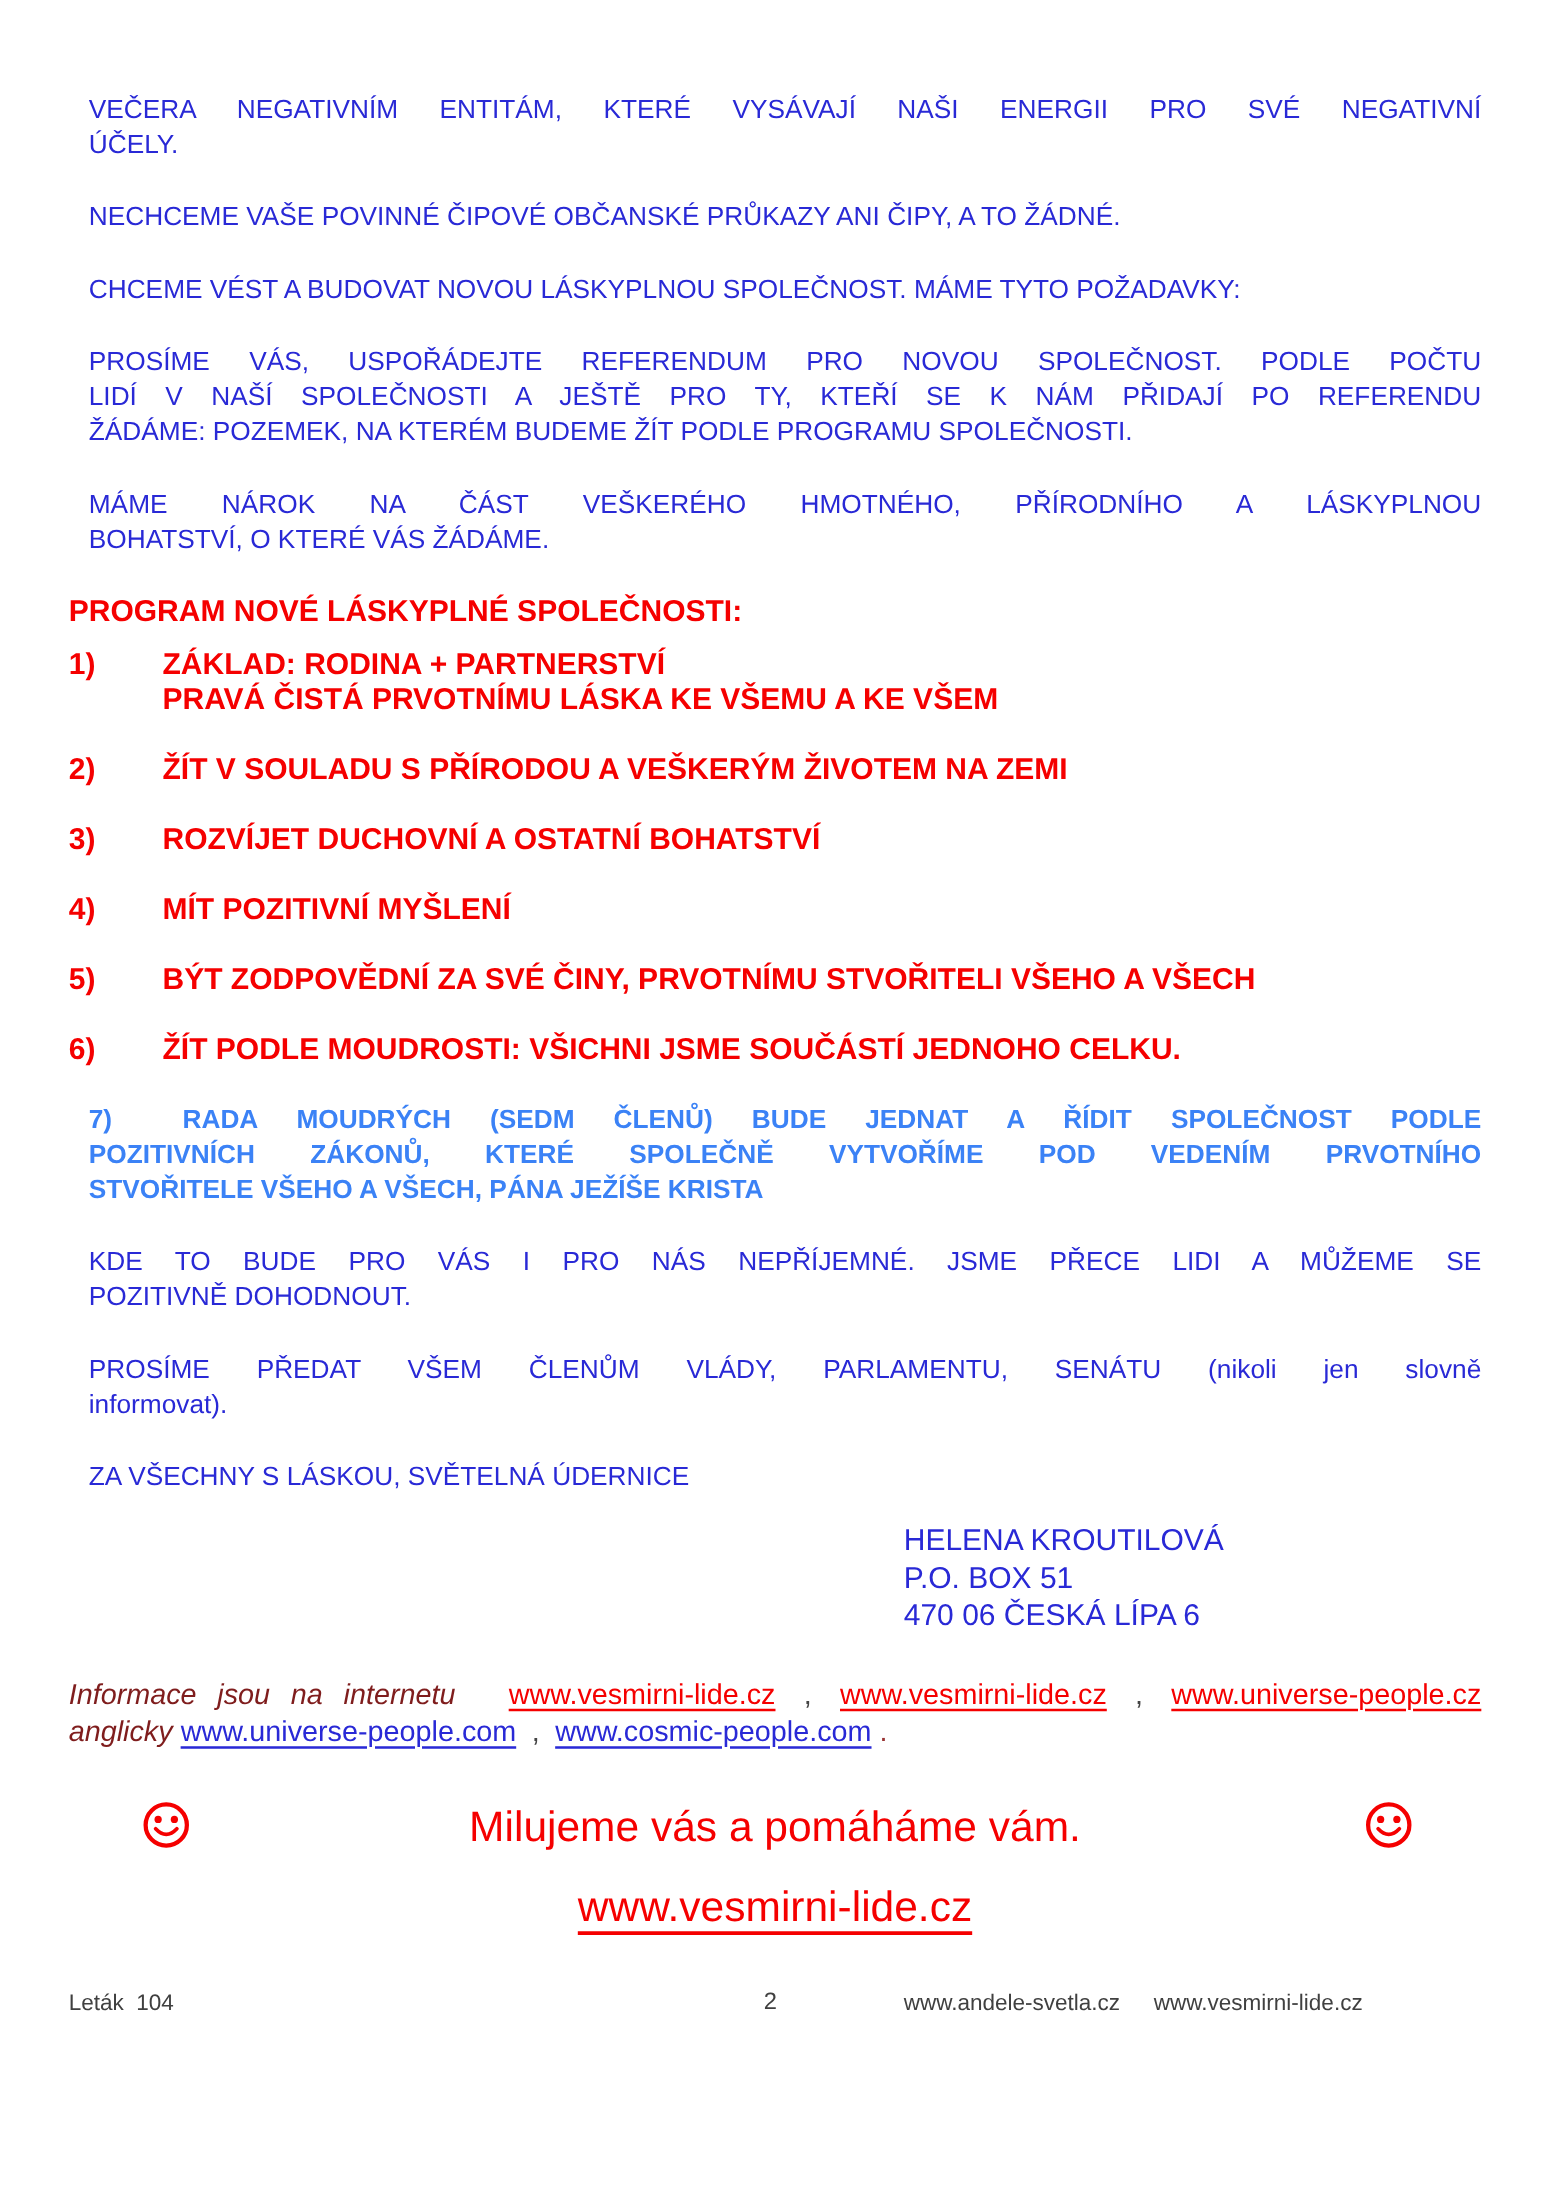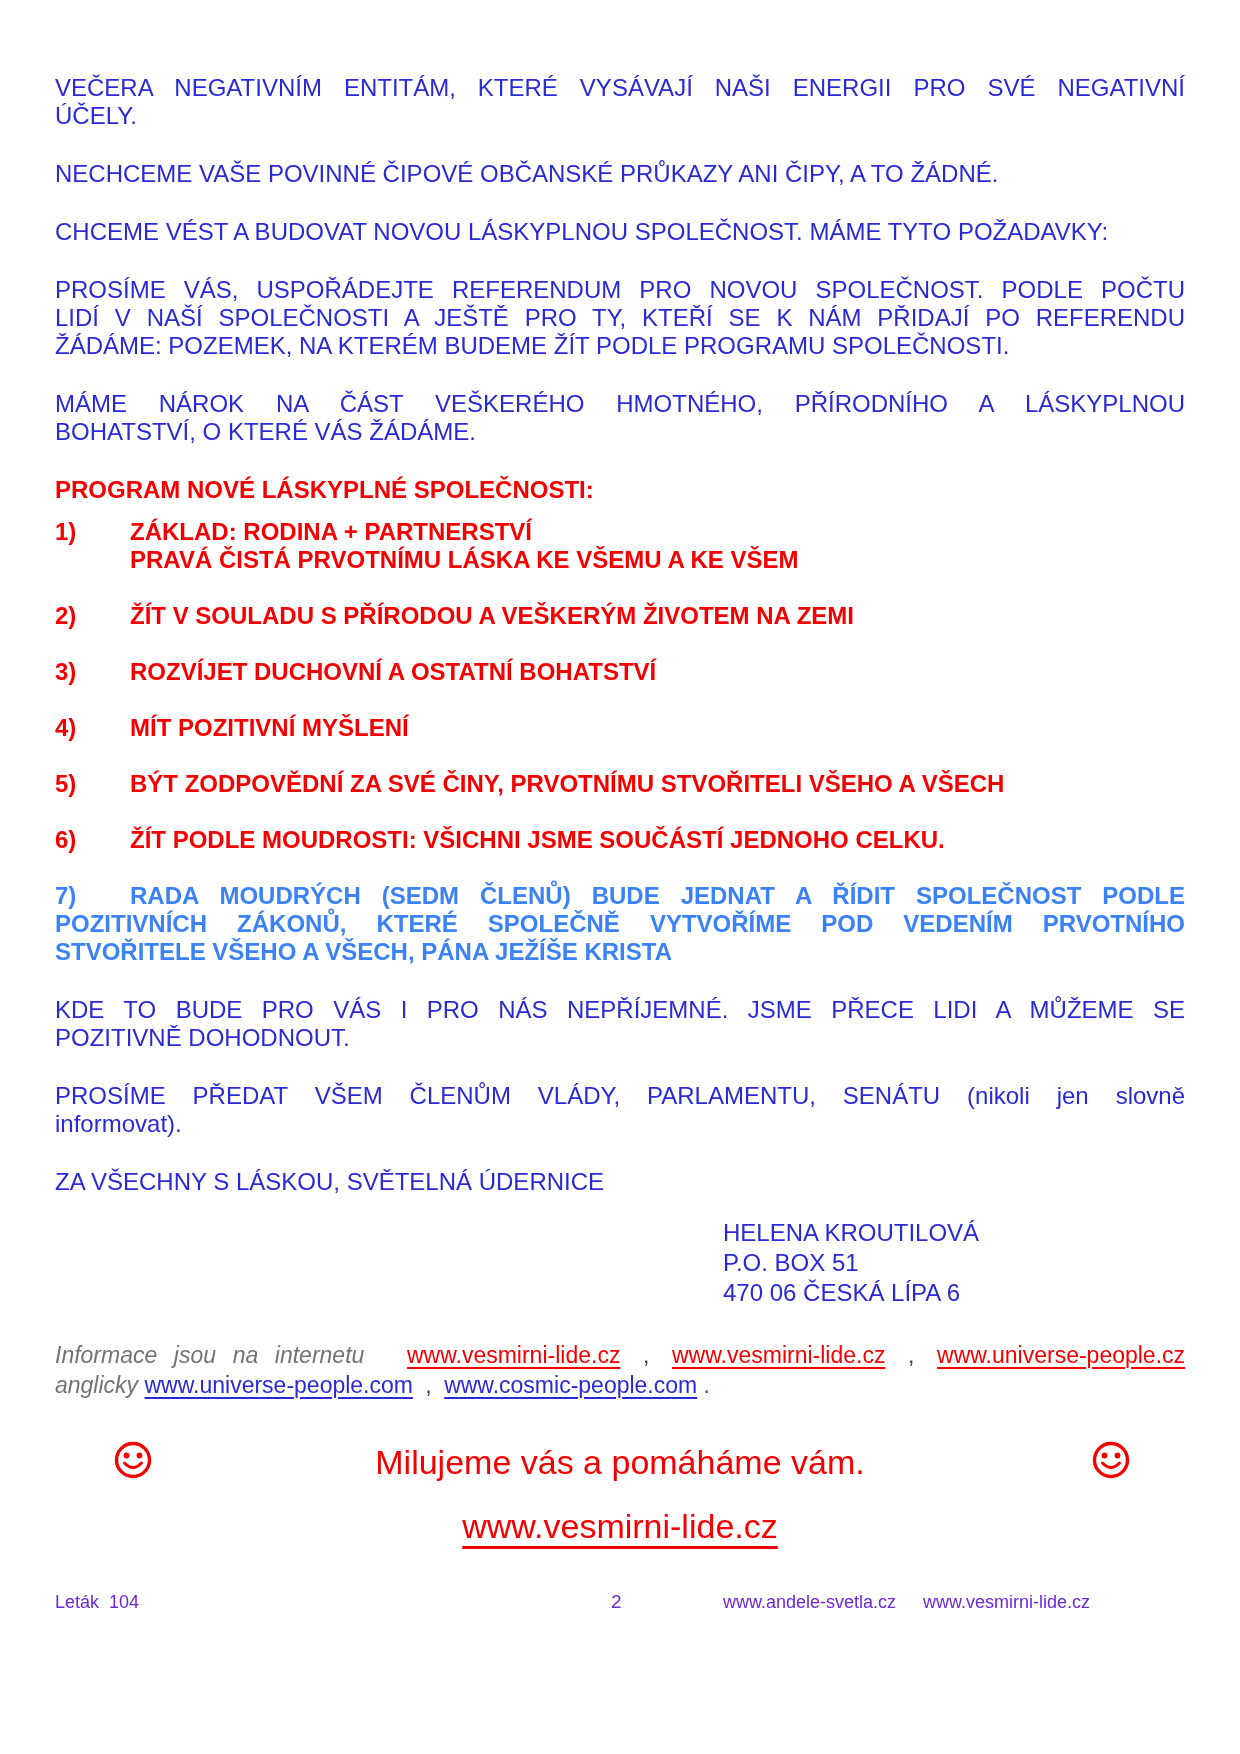--- a/index.html
+++ b/index.html
@@ -5,53 +5,53 @@
   html, body { margin: 0; padding: 0; background: #ffffff; }
   body {
     width: 1240px; height: 1754px;
     font-family: "Liberation Sans", "DejaVu Sans", sans-serif;
     color: #2929D6;
     position: relative;
     overflow: hidden;
   }
   .page { padding: 74px 55px 0 55px; width: 1130px; }
 
-  .para { font-size: 24px; line-height: 28px; margin: 0 0 30px 0; color: #2929D6; }
+  .para { font-size: 21px; line-height: 28px; margin: 0 0 30px 16px; color: #2929D6; }
   .para.red { color: #3b82f6; font-weight: bold; }
   .jl { text-align: justify; text-align-last: justify; }
   .ll { text-align: left; }
 
   .heading { font-size: 24px; line-height: 28px; font-weight: bold; color: #F50000; margin: 0 0 14px 0; }
 
   .item { position: relative; padding-left: 75px; font-size: 24px; line-height: 28px;
           font-weight: bold; color: #F50000; margin: 0 0 28px 0; }
   .item .num { position: absolute; left: 0; top: 0; }
   .num7 { display: inline-block; width: 75px; }
 
   .address { font-size: 24px; line-height: 30px; color: #2929D6; margin: -8px 0 32px 668px; }
 
   .info { font-size: 23px; line-height: 30px; color: #993333; margin: 0 0 38px 0; }
-  .info .it { font-style: italic; color: #737373; }
+  .info .it { font-style: italic; color: #7f1d1d; }
   .info a { text-decoration: underline; text-decoration-thickness: 2px; text-underline-offset: 4px; }
   .info a.red-link { color: #F50000; }
   .info a.blue-link { color: #2929D6; }
   .info .sep { color: #444444; padding: 0 6px; }
   .info .gap { display: inline-block; width: 26px; }
 
   .smiley-row { position: relative; height: 50px; margin-bottom: 14px; }
   .smiley { position: absolute; top: 2px; width: 40px; height: 40px; }
   .smiley.s-left { left: 58px; }
   .smiley.s-right { left: 1036px; }
   .message { text-align: center; font-size: 34px; line-height: 48px; color: #F50000; }
 
   .url-row { text-align: center; height: 48px; margin-bottom: 42px; }
   .big-url { font-size: 34px; line-height: 48px; color: #F50000;
              text-decoration: underline; text-decoration-thickness: 3px; text-underline-offset: 8px; }
 
-  .footer { position: relative; height: 26px; font-size: 18px; color: #6d28d9; text-decoration: underline; }
+  .footer { position: relative; height: 26px; font-size: 18px; color: #404040; text-decoration: underline; }
   .f-left { position: absolute; left: 0; top: 0; }
   .f-page { position: absolute; left: 556px; top: -1px; font-size: 19px; }
   .f-right { position: absolute; left: 668px; top: 0; white-space: nowrap; }
   .f-gap { display: inline-block; width: 27px; }
 </style>
 </head>
 <body>
 
 <div class="page">
 

